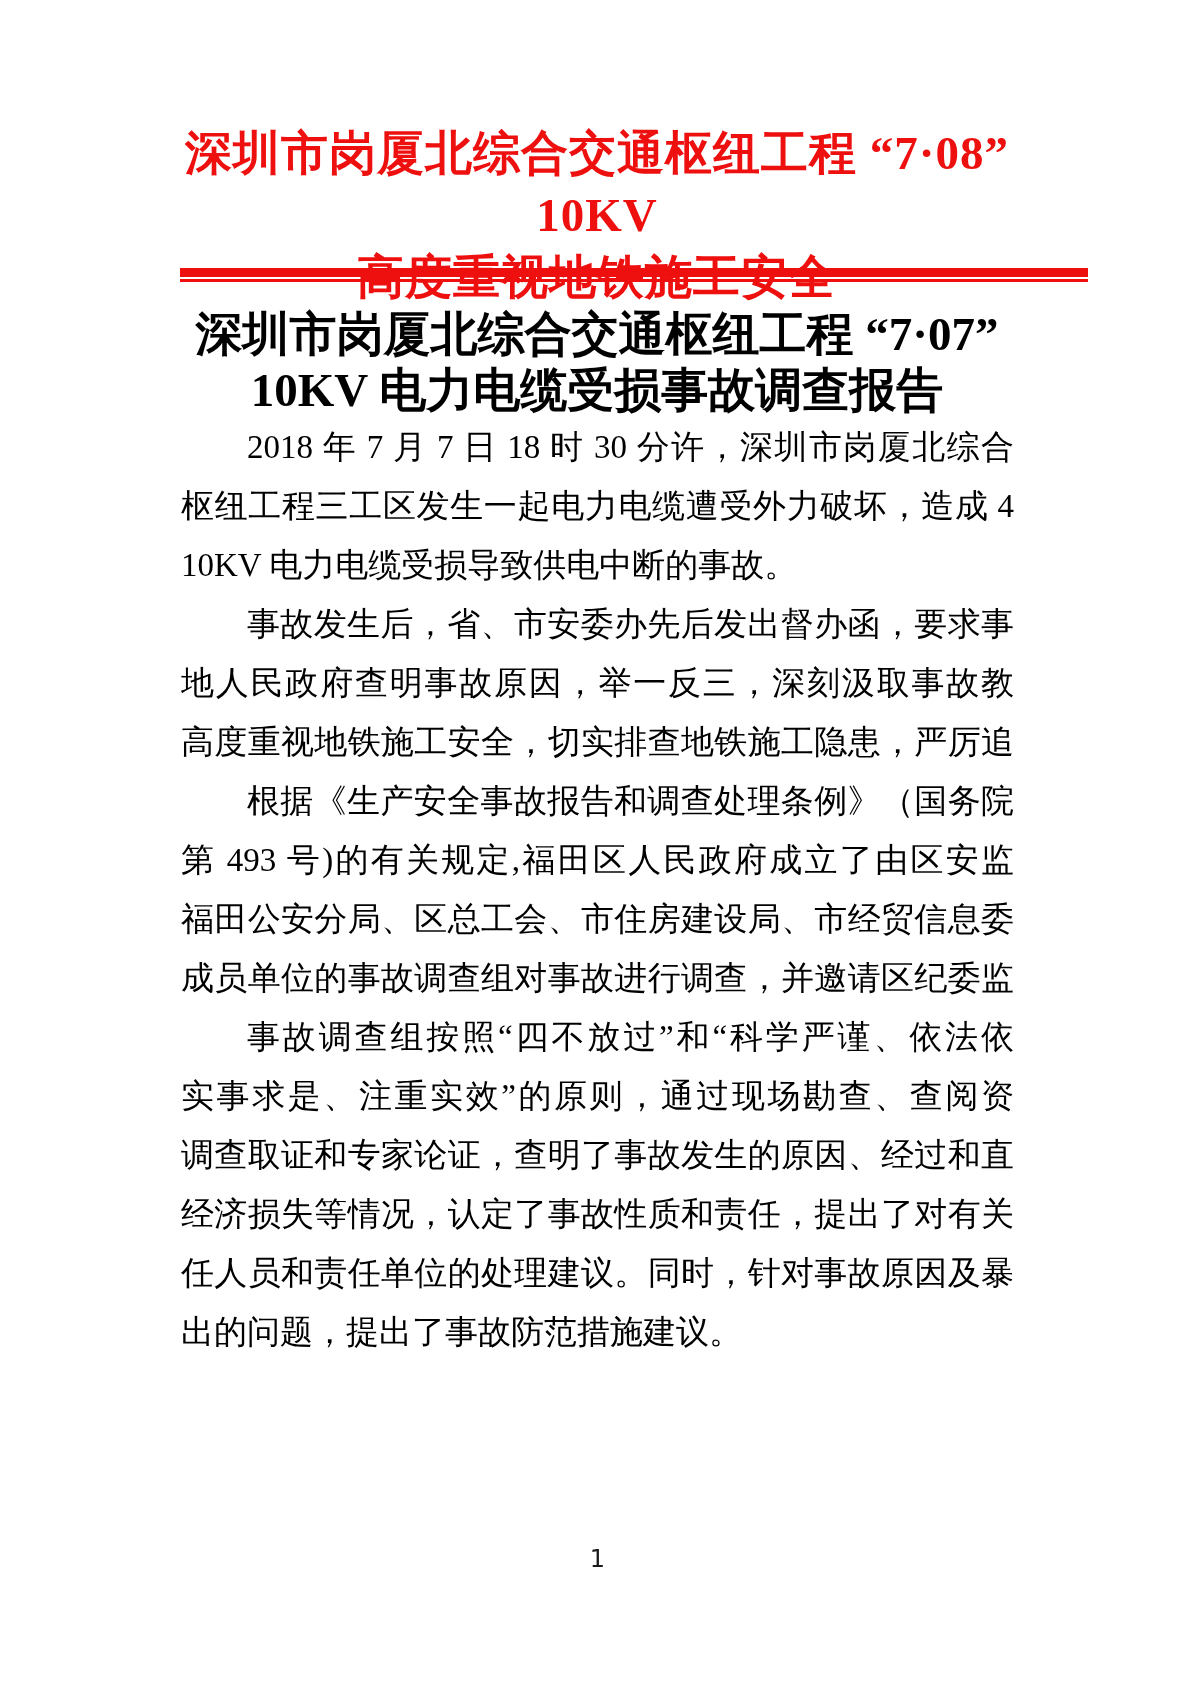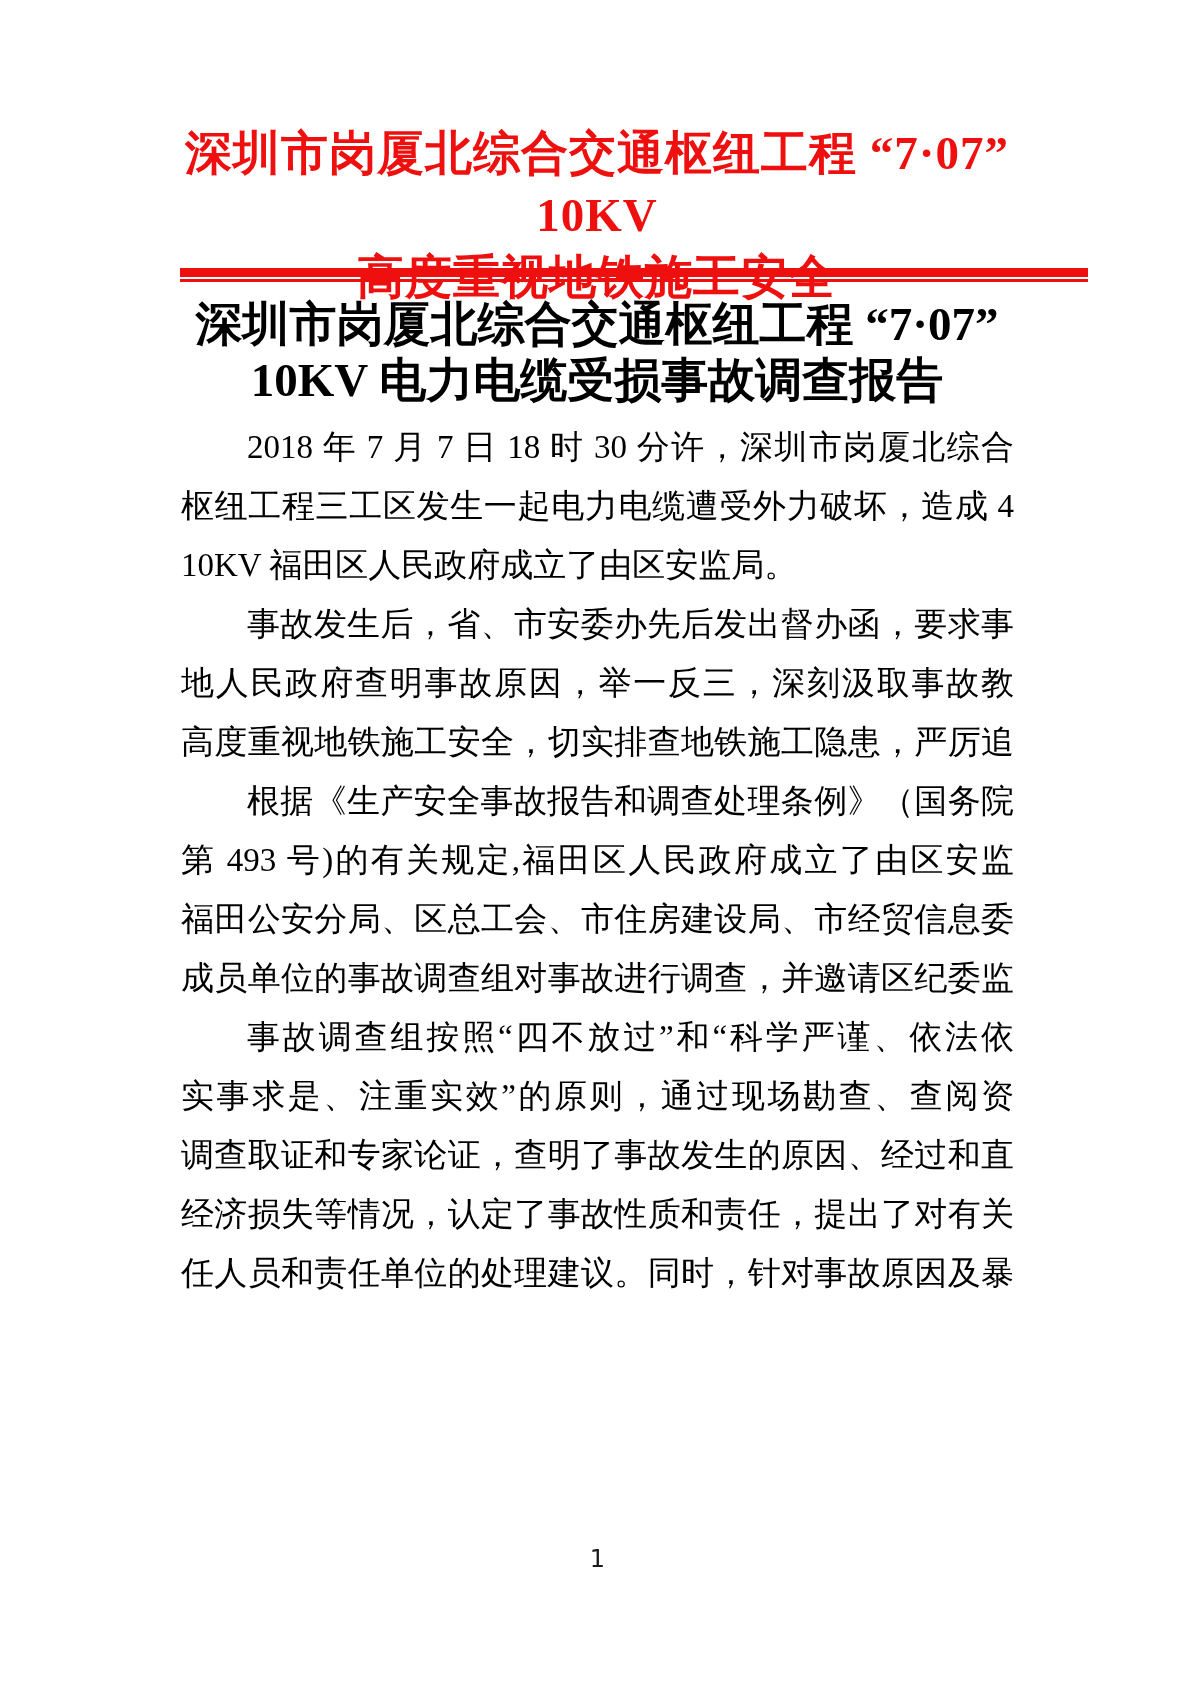--- a/index.html
+++ b/index.html
@@ -42,21 +42,21 @@
   }
   .red-rule .thin {
     margin-top: 2px;
     height: 3px;
     background: #ee0f0f;
   }
   
   .doc-title {
     position: absolute;
     left: 170px;
-    top: 296px;
+    top: 306px;
     width: 854px;
     margin: 0;
     text-align: center;
     font-weight: bold;
     font-size: 47px;
     line-height: 56px;
     color: #000000;
   }
   .doc-title .t-line { display: block; }
   
@@ -96,40 +96,40 @@
     font-family: "DejaVu Sans", sans-serif;
     color: #1a1a1a;
   }
 </style>
 </head>
 <body>
 
 <div class="page">
 
   <div class="red-header">
-    <div>深圳市岗厦北综合交通枢纽工程 “7·07” 10KV</div>
+    <div>深圳市岗厦北综合交通枢纽工程 “7·08” 10KV</div>
     <div>高度重视地铁施工安全</div>
   </div>
 
   <div class="red-rule">
     <div class="thick"></div>
     <div class="thin"></div>
   </div>
 
   <h1 class="doc-title">
     <span class="t-line">深圳市岗厦北综合交通枢纽工程 “7·07”</span>
     <span class="t-line">10KV 电力电缆受损事故调查报告</span>
   </h1>
 
   <div class="body-text">
 
     <div>
       <div class="bline jst ind">2018 年 7 月 7 日 18 时 30 分许，深圳市岗厦北综合交通</div>
       <div class="bline jst">枢纽工程三工区发生一起电力电缆遭受外力破坏，造成 4 根</div>
-      <div class="bline end">10KV 福田区人民政府成立了由区安监局。</div>
+      <div class="bline end">10KV 电力电缆受损导致供电中断的事故。</div>
     </div>
 
     <div>
       <div class="bline jst ind">事故发生后，省、市安委办先后发出督办函，要求事发</div>
       <div class="bline jst">地人民政府查明事故原因，举一反三，深刻汲取事故教训，</div>
       <div class="bline jst">高度重视地铁施工安全，切实排查地铁施工隐患，严厉追究</div>
     </div>
 
     <div>
       <div class="bline jst ind">根据《生产安全事故报告和调查处理条例》（国务院令</div>
@@ -137,19 +137,20 @@
       <div class="bline jst">福田公安分局、区总工会、市住房建设局、市经贸信息委为</div>
       <div class="bline jst">成员单位的事故调查组对事故进行调查，并邀请区纪委监委</div>
     </div>
 
     <div>
       <div class="bline jst ind">事故调查组按照“四不放过”和“科学严谨、依法依规、</div>
       <div class="bline jst">实事求是、注重实效”的原则，通过现场勘查、查阅资料、</div>
       <div class="bline jst">调查取证和专家论证，查明了事故发生的原因、经过和直接</div>
       <div class="bline jst">经济损失等情况，认定了事故性质和责任，提出了对有关责</div>
       <div class="bline jst">任人员和责任单位的处理建议。同时，针对事故原因及暴露</div>
+      <div class="bline end">出的问题，提出了事故防范措施建议。</div>
     </div>
 
   </div>
 
   <div class="page-number">1</div>
 
 </div>
 
 </body></html>

